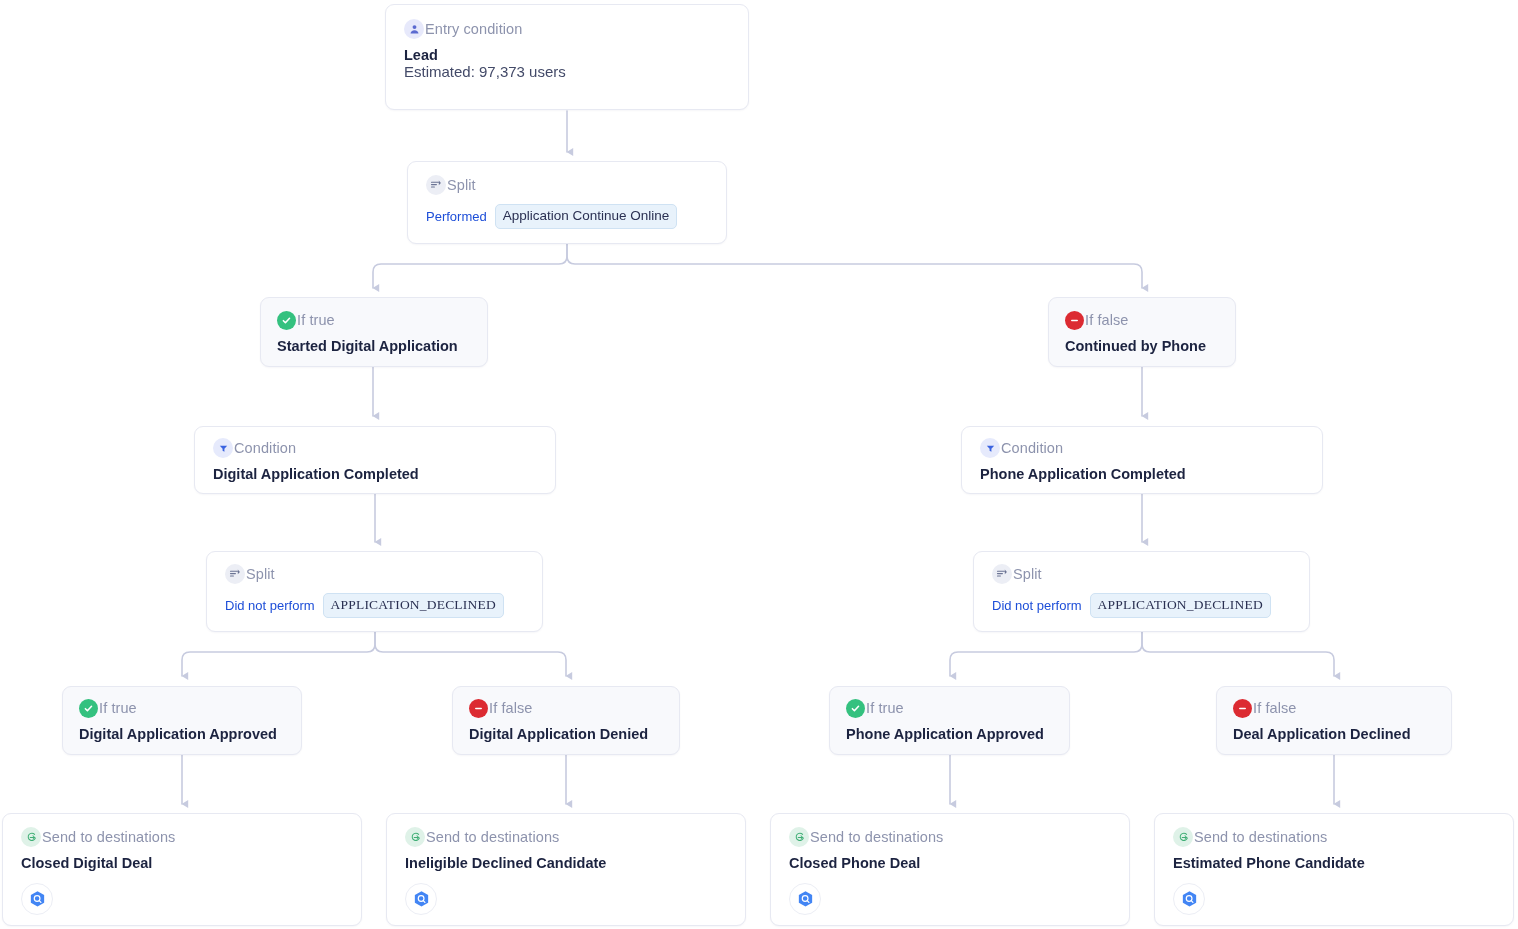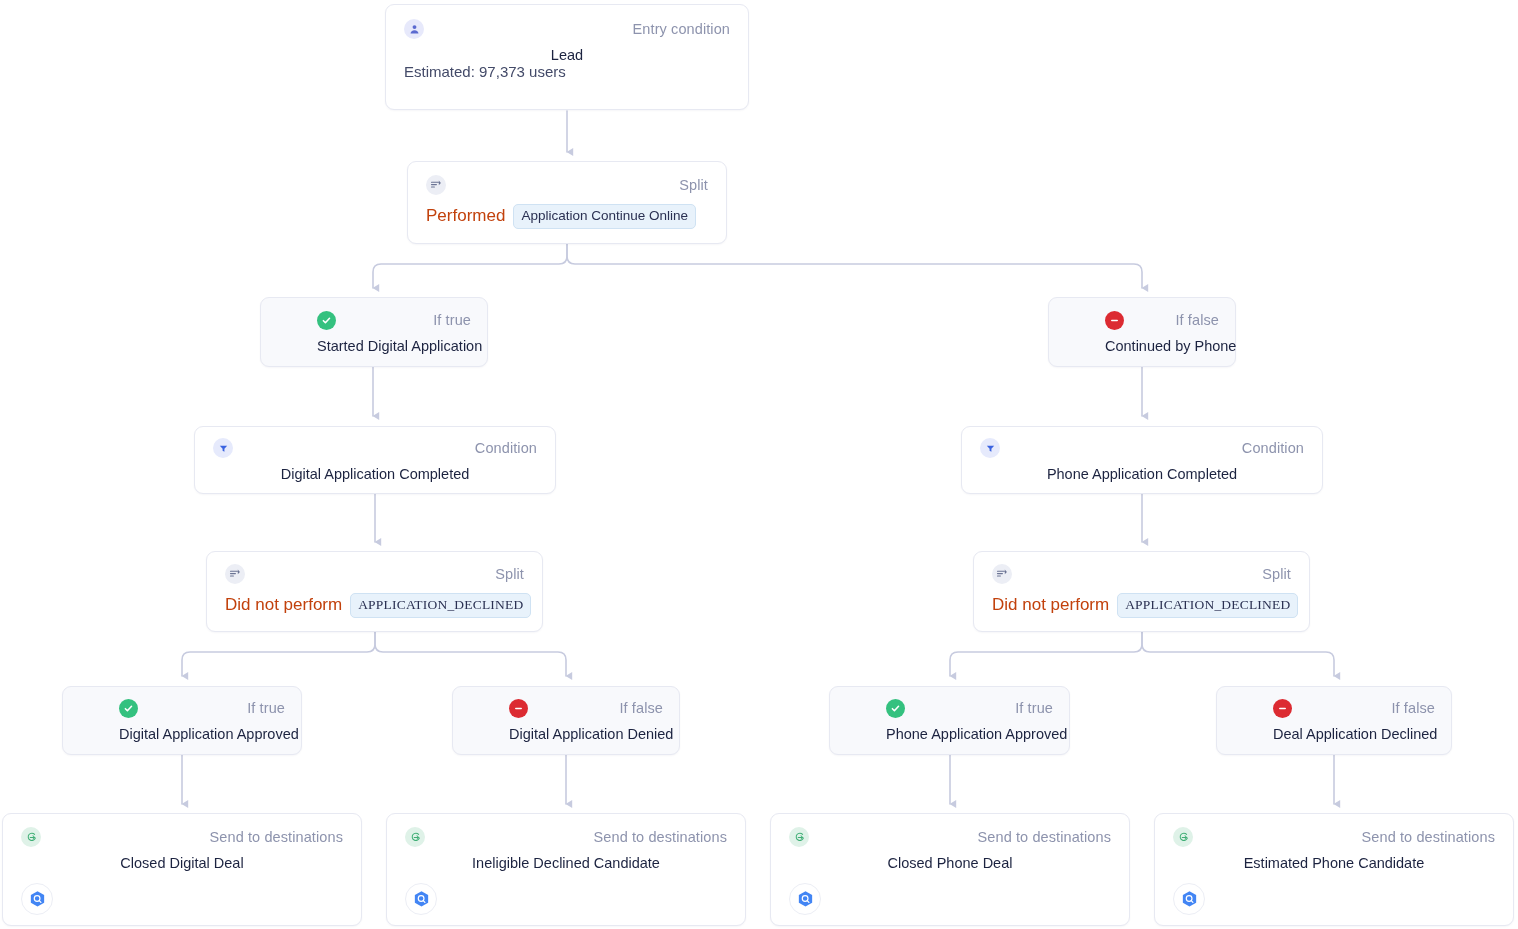--- a/index.html
+++ b/index.html
@@ -25,31 +25,29 @@
   .node {
     position: absolute;
     box-sizing: border-box;
     background: #ffffff;
     border: 1px solid #e7e9f2;
     border-radius: 9px;
     box-shadow: 0 1px 2px rgba(26,32,64,0.04);
   }
   .node.tinted {
     background: #f8f9fc;
-    padding-left: 40px;
   }
   .node-inner {
     padding: 14px 18px 15px 18px;
   }
   .node-head {
     display: flex;
     align-items: center;
-    gap: 9px;
+    gap: 1px;
     height: 20px;
-    justify-content: space-between;
   }
   .hicon {
     width: 20px;
     height: 20px;
     border-radius: 50%;
     flex: 0 0 20px;
     display: flex;
     align-items: center;
     justify-content: center;
   }
@@ -59,40 +57,39 @@
   .hicon.dest   { background: #dff2e8; }
   .hlabel {
     font-size: 14.5px;
     color: #8d93ad;
     letter-spacing: 0.1px;
     white-space: nowrap;
   }
   .node-title {
     margin-top: 8px;
     font-size: 14.5px;
-    font-weight: normal;
+    font-weight: bold;
     color: #1c2340;
     white-space: nowrap;
-    text-align: center;
   }
   .node-sub {
     font-size: 15px;
     color: #434a68;
     white-space: nowrap;
   }
   .cond-row {
     margin-top: 9px;
     display: flex;
     align-items: center;
     gap: 8px;
     white-space: nowrap;
   }
   .cond-verb {
-    font-size: 17px;
-    color: #c2410c;
+    font-size: 13px;
+    color: #1d4ed8;
   }
   .chip {
     display: inline-block;
     font-size: 13.5px;
     color: #2a3052;
     background: #e8f2fb;
     border: 1px solid #cfe2f3;
     border-radius: 5px;
     padding: 3px 7px 4px 7px;
     line-height: 1.15;

